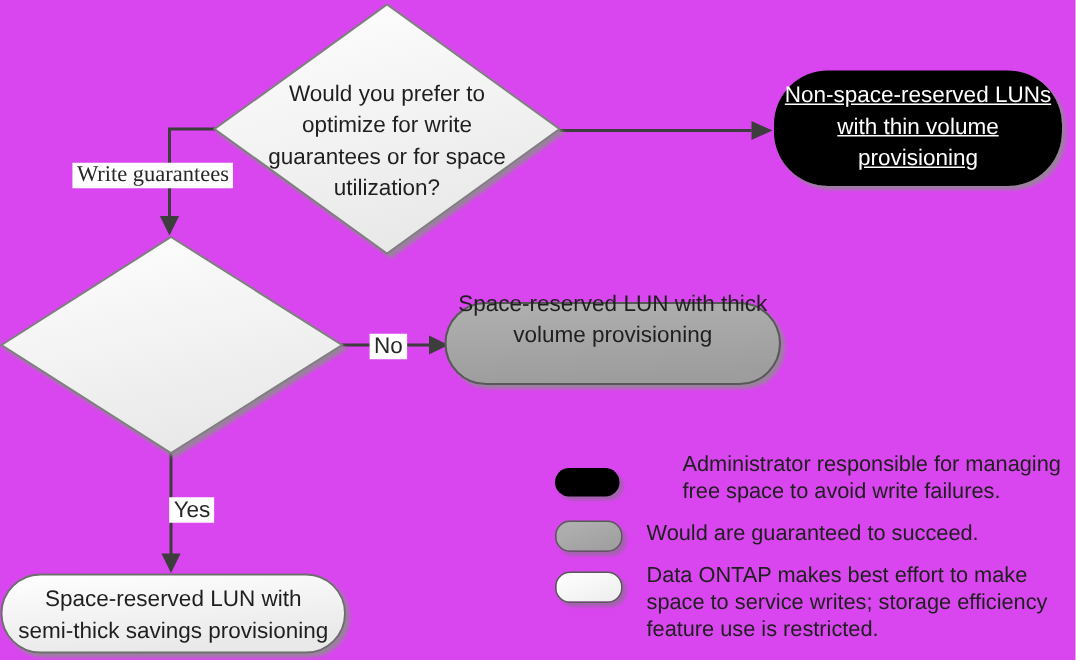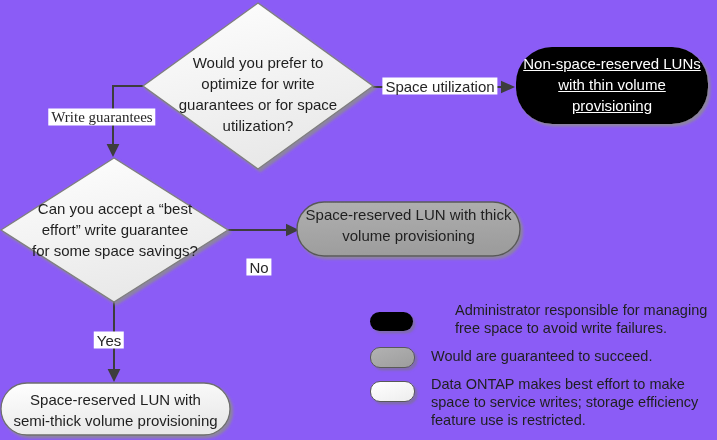--- a/index.html
+++ b/index.html
@@ -1,17 +1,17 @@
 <!DOCTYPE html>
 <html><head>
 <meta charset="utf-8">
 <style>
   html,body { margin:0; padding:0; background:#ffffff; }
   #canvas {
-    position:relative; width:717px; height:440px; background:#8b5cf6;
+    position:relative; width:717px; height:440px; background:#d946ef;
     font-family:"Liberation Sans", sans-serif; color:#1f1f1f; overflow:hidden;
   }
   #shapes { position:absolute; left:0; top:0; z-index:0; }
   .node-text {
     position:absolute; z-index:2; text-align:center; white-space:pre-line;
     font-size:15px; line-height:21px; color:#1f1f1f;
   }
   .node-text.on-black { color:#ffffff; }
   .edge-label {
     position:absolute; z-index:2; transform:translate(-50%,-50%);
@@ -65,35 +65,31 @@
 
     <rect x="516" y="47" width="192" height="77" rx="36" ry="36" fill="#000000" filter="url(#ds)"></rect>
     <rect x="297" y="202" width="223" height="54" rx="27" ry="27" fill="url(#gradGray)" stroke="#595959" stroke-width="1.4" filter="url(#ds)"></rect>
     <rect x="1" y="383" width="229" height="52" rx="26" ry="26" fill="url(#gradLight)" stroke="#6e6e6e" stroke-width="1.3" filter="url(#ds)"></rect>
   </svg>
 
   <div class="node-text" style="left:148px; top:52px; width:220px;">Would you prefer to
 optimize for write
 guarantees or for space
 utilization?</div>
-  <div class="node-text" style="left:3px; top:198px; width:224px;">Can you accept a “best
-effort” write guarantee
-for some space savings?</div>
   <div class="node-text on-black" style="left:516px; top:53px; width:192px;text-decoration:underline;">Non-space-reserved LUNs
 with thin volume
 provisioning</div>
-  <div class="node-text" style="left:297px; top:204px; width:223px;">Space-reserved LUN with thick
+  <div class="node-text" style="left:297px; top:192px; width:223px;">Space-reserved LUN with thick
 volume provisioning</div>
   <div class="node-text" style="left:1px; top:389px; width:229px;">Space-reserved LUN with
-semi-thick volume provisioning</div>
+semi-thick savings provisioning</div>
 
-  <div class="edge-label" style="left:440px; top:86px;">Space utilization</div>
   <div class="edge-label" style="left:102px; top:117px;font-family:Liberation Serif, serif;">Write guarantees</div>
-  <div class="edge-label" style="left:259px; top:231px;margin-top:36px;">No</div>
-  <div class="edge-label" style="left:109px; top:340px;">Yes</div>
+  <div class="edge-label" style="left:259px; top:231px;">No</div>
+  <div class="edge-label" style="left:128px; top:340px;">Yes</div>
 
   <div>
     <div class="legend-swatch sw-black" style="left:370px; top:312px;"></div>
     <div class="legend-text" style="left:431px; top:301px; width:286px;margin-left:24px;">Administrator responsible for managing
 free space to avoid write failures.</div>
 
     <div class="legend-swatch sw-gray" style="left:370px; top:347px;"></div>
     <div class="legend-text" style="left:431px; top:347px; width:286px;">Would are guaranteed to succeed.</div>
 
     <div class="legend-swatch sw-white" style="left:370px; top:381px;"></div>

